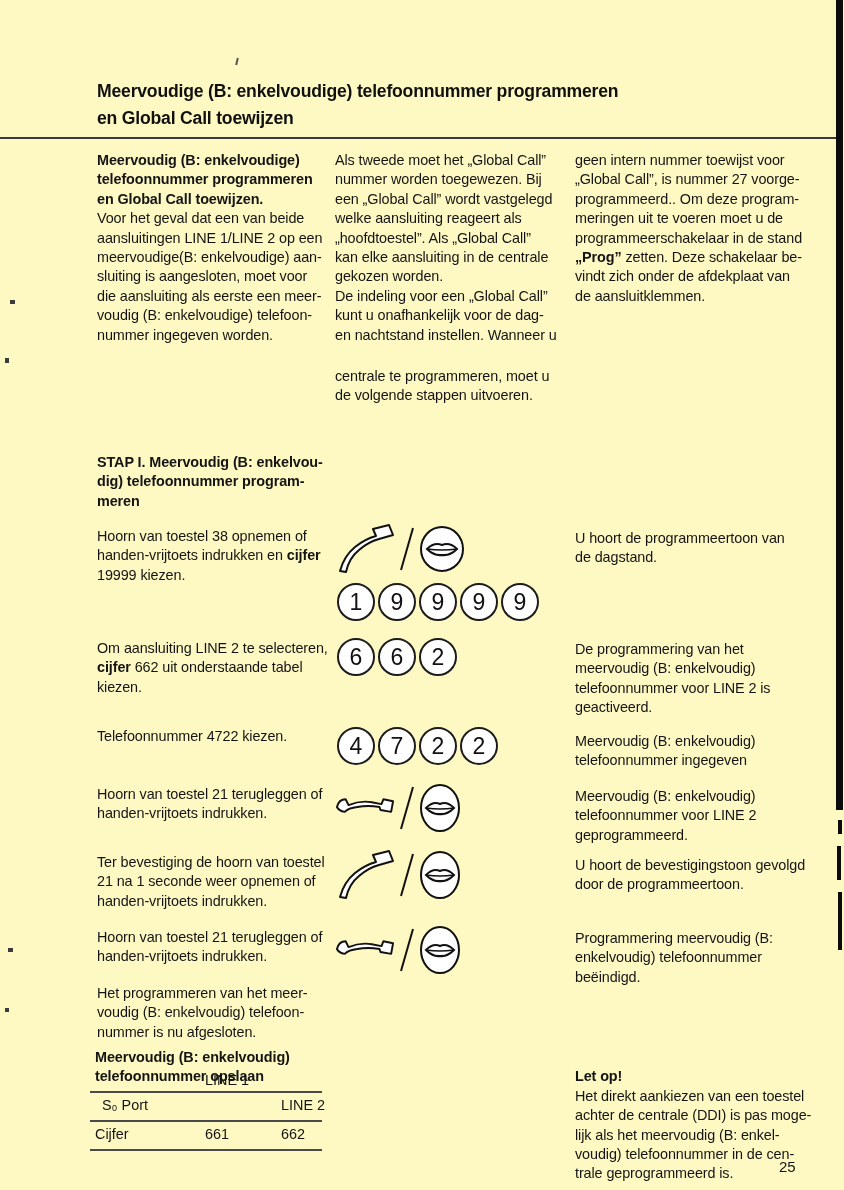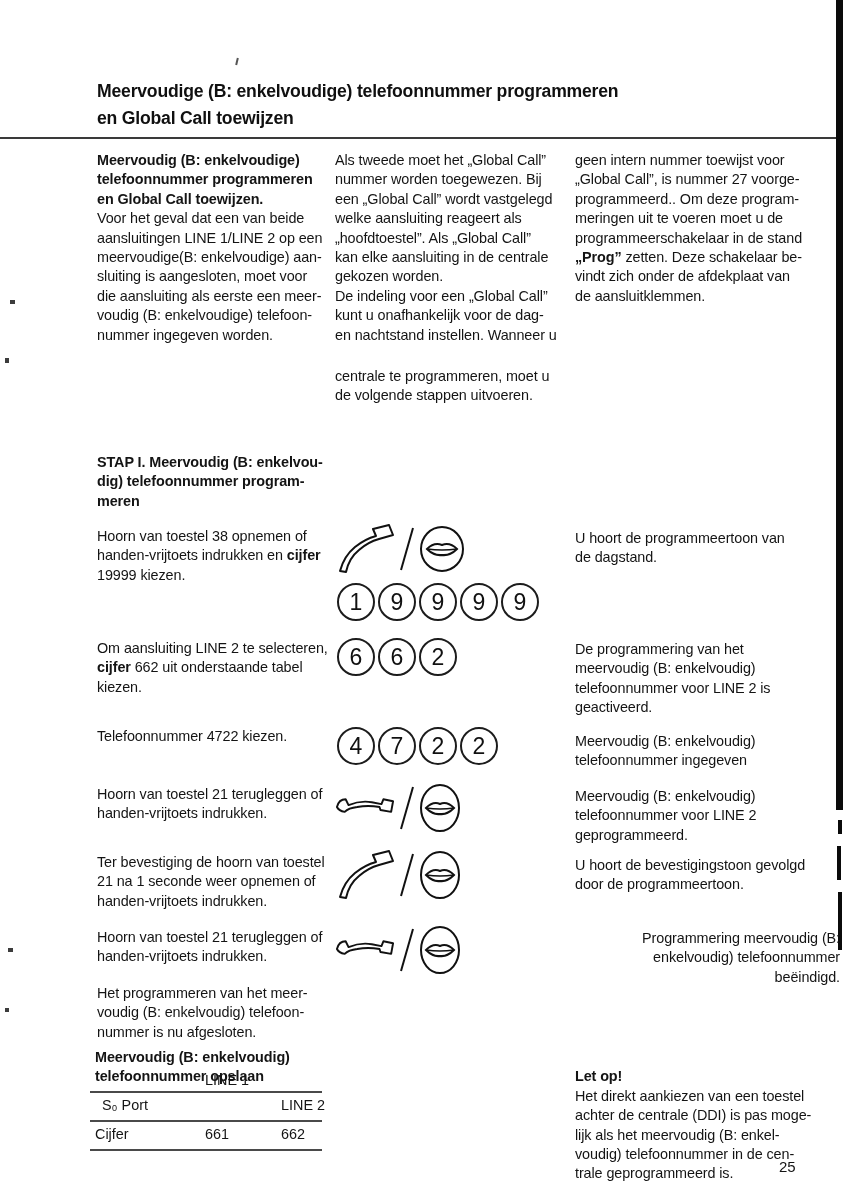--- a/index.html
+++ b/index.html
@@ -1,17 +1,17 @@
 <!DOCTYPE html>
 <html><head>
 <meta charset="utf-8">
 <style>
   html,body{margin:0;padding:0;background:#e8e8e8;}
   .page{
-    position:relative;width:844px;height:1190px;background:#ffffff;
+    position:relative;width:844px;height:1190px;background:#fef9c3;
     font-family:"Liberation Sans","DejaVu Sans",sans-serif;
     color:#141414;overflow:hidden;
   }
   .t{position:absolute;white-space:pre-line;font-size:14.4px;line-height:19.4px;letter-spacing:-0.1px;}
   .b{font-weight:700;}
   .title{position:absolute;left:97px;top:78px;white-space:pre-line;
     font-size:17.6px;line-height:26.5px;font-weight:700;letter-spacing:-0.2px;color:#101010;}
   .rule{position:absolute;left:0;top:137px;width:836px;height:2px;background:#3a3a3a;}
   .keyrow{position:absolute;display:flex;gap:3px;}
   .key{
@@ -176,21 +176,21 @@
     </svg>
     <svg width="16" height="46" viewBox="0 0 16 46">
       <line x1="14" y1="2" x2="2" y2="44" stroke="#111" stroke-width="2"></line>
     </svg>
     <svg width="42" height="50" viewBox="0 0 42 50">
       <ellipse cx="21" cy="25" rx="19" ry="23" fill="#fff" stroke="#111" stroke-width="2"></ellipse>
       <path d="M7 25 Q14 18 21 21 Q28 18 35 25 Q28 32 21 31 Q14 32 7 25 Z" fill="none" stroke="#111" stroke-width="2"></path>
       <path d="M7 25 Q21 27 35 25" fill="none" stroke="#111" stroke-width="1.6"></path>
     </svg>
   </div>
-  <div class="t" style="left:600px;top:929px;width:240px;text-align:right;">Programmering meervoudig (B:
+  <div class="t" style="left:575px;top:929px;width:240px;">Programmering meervoudig (B:
 enkelvoudig) telefoonnummer
 beëindigd.</div>
 
   <div class="t" style="left:97px;top:984px;width:250px;">Het programmeren van het meer-
 voudig (B: enkelvoudig) telefoon-
 nummer is nu afgesloten.</div>
 
   <div class="t b" style="left:95px;top:1048px;width:250px;">Meervoudig (B: enkelvoudig)
 telefoonnummer opslaan</div>
   <div class="tline" style="top:1091px;"></div>

